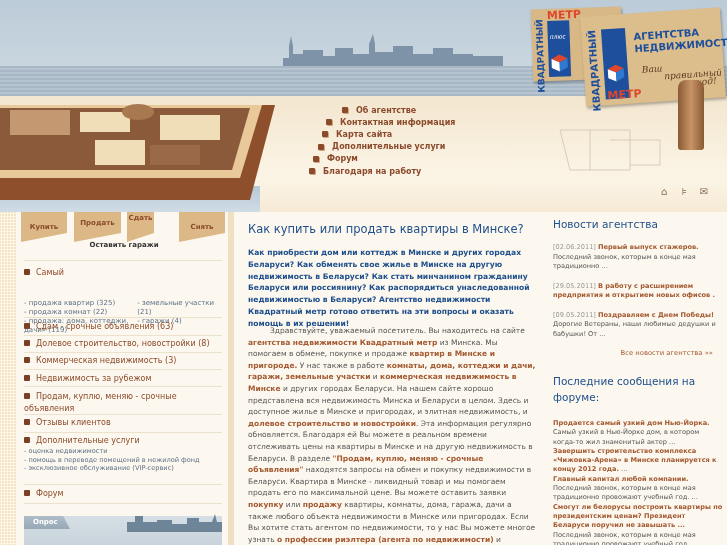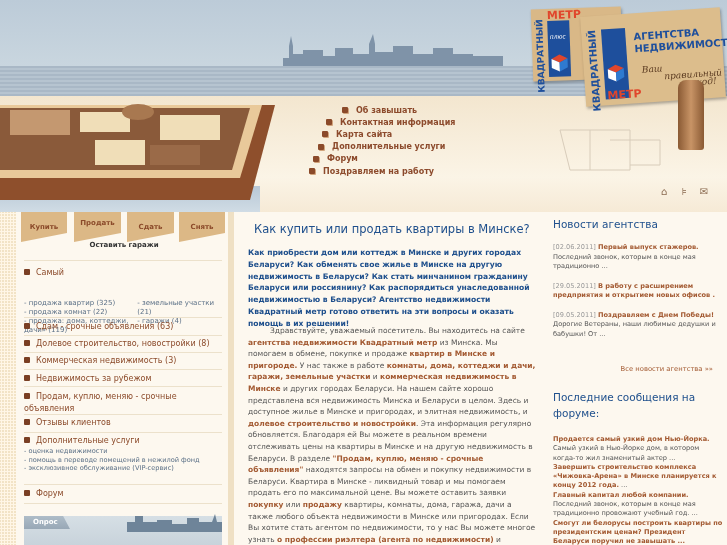--- a/index.html
+++ b/index.html
@@ -38,31 +38,31 @@
 .cat{position:absolute;left:24px;width:200px;font-size:8px;color:#8b4a2a;line-height:12px}
 .cat .b{display:inline-block;width:6px;height:6px;background:#7a3f24;border-radius:1px;margin-right:6px}
 .sub{font-size:7px;color:#5a6f86;line-height:9px}
 .subcols{display:flex;margin-top:20px}
 .subcols .c1{width:122px}
 .poll-bar{position:absolute;left:24px;top:516px;width:198px;height:29px;background:linear-gradient(#d6dfe5,#c8d3db)}
 .poll-tab{position:absolute;left:24px;top:516px;width:46px;height:13px;background:linear-gradient(#aebcc8,#98a8b6);clip-path:polygon(0 0,85% 0,100% 100%,0 100%);color:#fff;font-size:7px;font-weight:bold;padding:2px 0 0 9px}
 .poll-city{position:absolute;left:127px;top:514px;width:95px;height:18px}
 
 .main{position:absolute;left:248px;top:212px;width:288px}
-.main h1{font-size:11.5px;font-weight:normal;color:#1e4f8c;position:absolute;top:10px;left:6px;white-space:nowrap}
+.main h1{font-size:11.5px;font-weight:normal;color:#1e4f8c;position:absolute;top:10px;left:0;white-space:nowrap}
 .lead{position:absolute;top:35px;left:0;width:288px;font-size:7.6px;font-weight:bold;color:#1e4f8c;line-height:11.8px}
 .body{position:absolute;top:113px;left:0;width:290px;font-size:7.5px;color:#555;line-height:11.6px}
 .body .a{color:#a35a32;font-weight:bold}
 
 .right{position:absolute;left:553px;top:212px;width:170px}
 .right h2{font-size:10.5px;font-weight:normal;color:#1e4f8c}
 .news{font-size:6.6px;line-height:9.5px;color:#555;margin-top:13px}
 .news .d{color:#9a9a9a}
 .news .t{color:#a35a32;font-weight:bold}
-.allnews{font-size:6.8px;color:#a35a32;text-align:right;margin-top:26px;padding-right:10px}
+.allnews{font-size:6.8px;color:#a35a32;text-align:right;margin-top:10px;padding-right:10px}
 .forum-h{font-size:12px;color:#1e4f8c;line-height:16px;margin-top:16px}
 .fposts{font-size:6.6px;line-height:9.3px;color:#555;margin-top:14px}
 .fposts .t{color:#a35a32;font-weight:bold}
 </style>
 </head>
 <body>
 
 <div class="header">
   <div class="sky"></div>
   <svg class="city" viewBox="0 0 220 34">
@@ -78,41 +78,41 @@
     <rect x="10" y="10" width="60" height="25" fill="#c49870"></rect>
     <rect x="80" y="12" width="50" height="20" fill="#f0deb8"></rect>
     <rect x="160" y="15" width="60" height="25" fill="#f0deb8"></rect>
     <rect x="95" y="40" width="50" height="25" fill="#f0deb8"></rect>
     <rect x="150" y="45" width="50" height="20" fill="#9a6a48"></rect>
     <ellipse cx="138" cy="12" rx="16" ry="8" fill="#a87850"></ellipse>
   </svg>
   <div class="nav">
     <a class="nav-item" style="margin-left:42px">
         <span class="bullet"></span>
-        <span>Об завышать</span>
+        <span>Об агентстве</span>
       </a>
     <a class="nav-item" style="margin-left:26px">
         <span class="bullet"></span>
         <span>Контактная информация</span>
       </a>
     <a class="nav-item" style="margin-left:22px">
         <span class="bullet"></span>
         <span>Карта сайта</span>
       </a>
     <a class="nav-item" style="margin-left:18px">
         <span class="bullet"></span>
         <span>Дополнительные услуги</span>
       </a>
     <a class="nav-item" style="margin-left:13px">
         <span class="bullet"></span>
         <span>Форум</span>
       </a>
     <a class="nav-item" style="margin-left:9px">
         <span class="bullet"></span>
-        <span>Поздравляем на работу</span>
+        <span>Благодаря на работу</span>
       </a>
   </div>
   <svg style="position:absolute;left:550px;top:120px;width:120px;height:60px" viewBox="0 0 120 60">
       <path d="M10 10 H80 V50 H20 Z M40 10 V50 M60 20 H110 V45 H80" fill="none" stroke="#d8ccba" stroke-width="1"></path>
     </svg>
   <a class="logo1">
     <span class="blue-bar" style="left:16px;top:12px;width:22px;height:56px"></span>
     <span class="logo-vert" style="left:3px;top:10px;font-size:9px">КВАДРАТНЫЙ</span>
     <span class="logo-metr" style="left:16px;top:0">МЕТР</span>
     <span style="position:absolute;left:18px;top:24px;font-size:6px;color:#fff;font-style:italic">плюс</span>
@@ -144,21 +144,21 @@
     <span class="hicon">✉</span>
   </div>
 </div>
 
 <div class="leftcol"></div>
 <div class="dots"></div>
 <div class="rborder"></div>
 <div class="tabs">
   <a class="tab" style="left:0;width:46px"><span>Купить</span></a>
   <a class="tab" style="left:53px;width:47px;padding-top:7px"><span>Продать</span></a>
-  <a class="tab" style="left:106px;width:47px;padding-top:11px"><span>Сдать</span></a>
+  <a class="tab" style="left:106px;width:27px;padding-top:2px"><span>Сдать</span></a>
   <a class="tab" style="left:158px;width:46px"><span>Снять</span></a>
 </div>
 <a class="leave">Оставить гаражи</a>
 <div class="sep" style="top:260px"></div>
 
 <div class="cat" style="top:267px">
   <a style="color:#8b4a2a"><span class="b"></span><span>Самый</span></a>
   <div class="subcols sub">
     <div class="c1">
       <a style="display:block;color:#5a6f86">- продажа квартир (325)</a>

